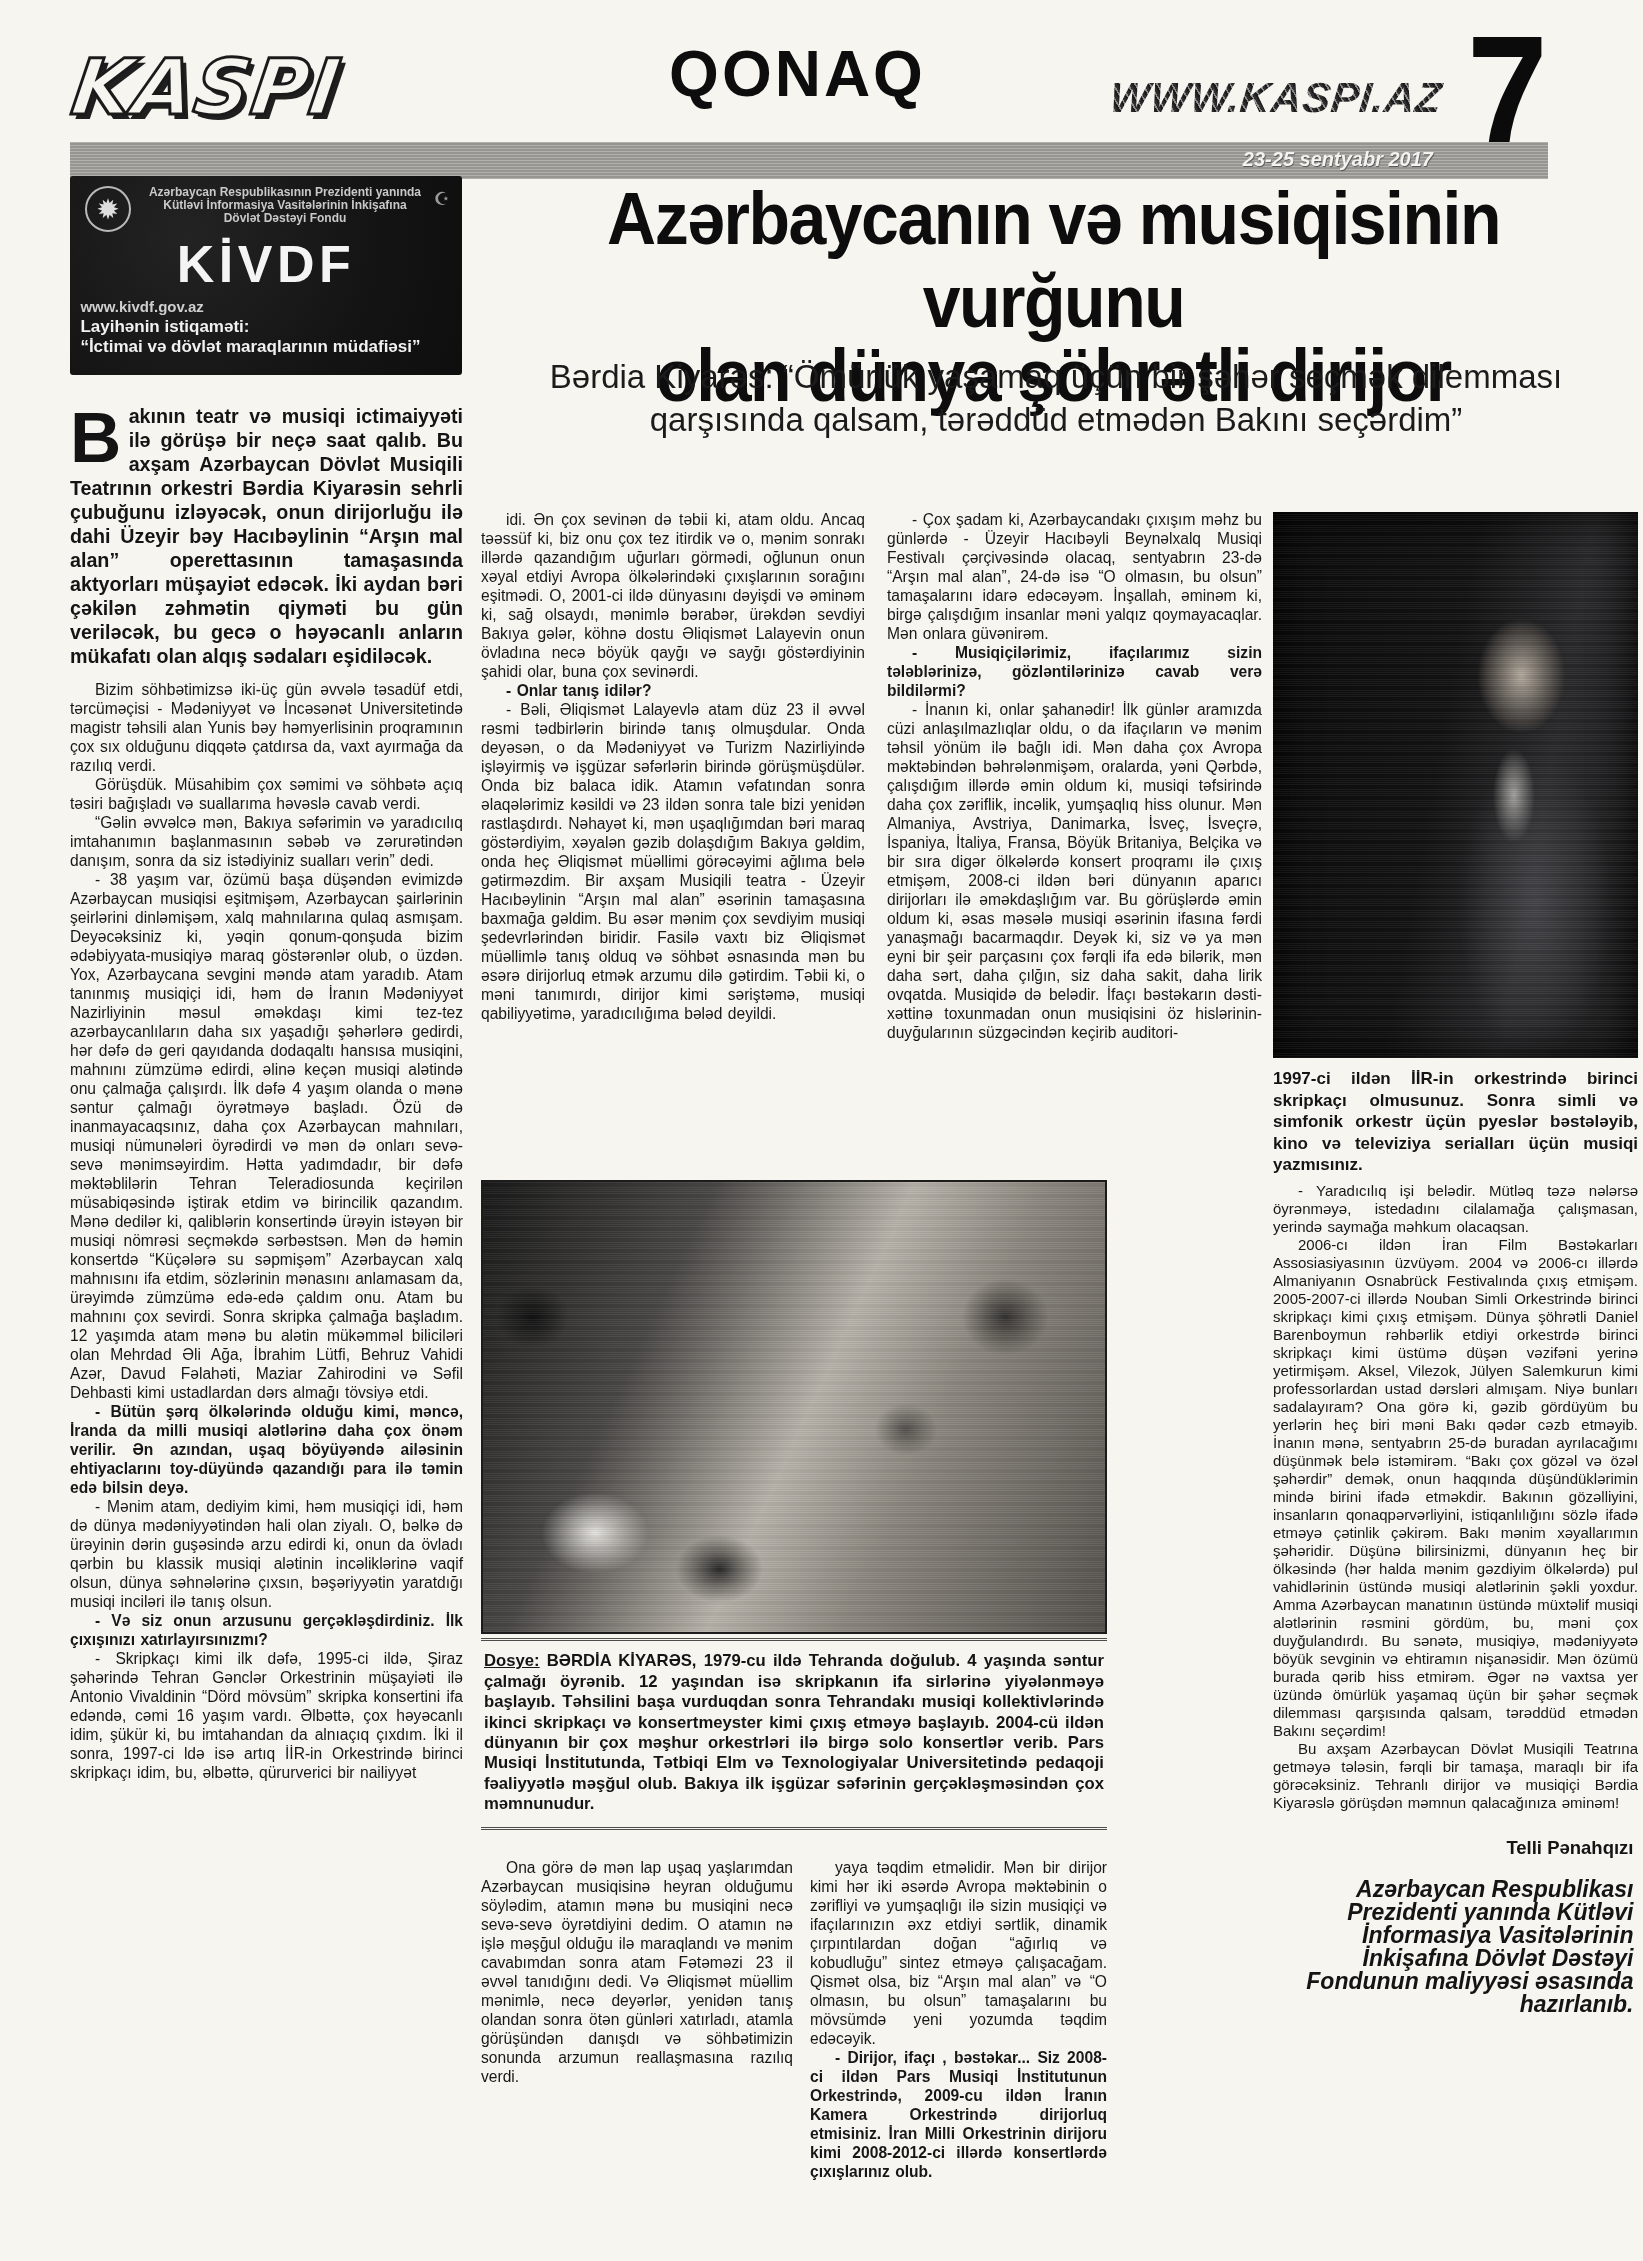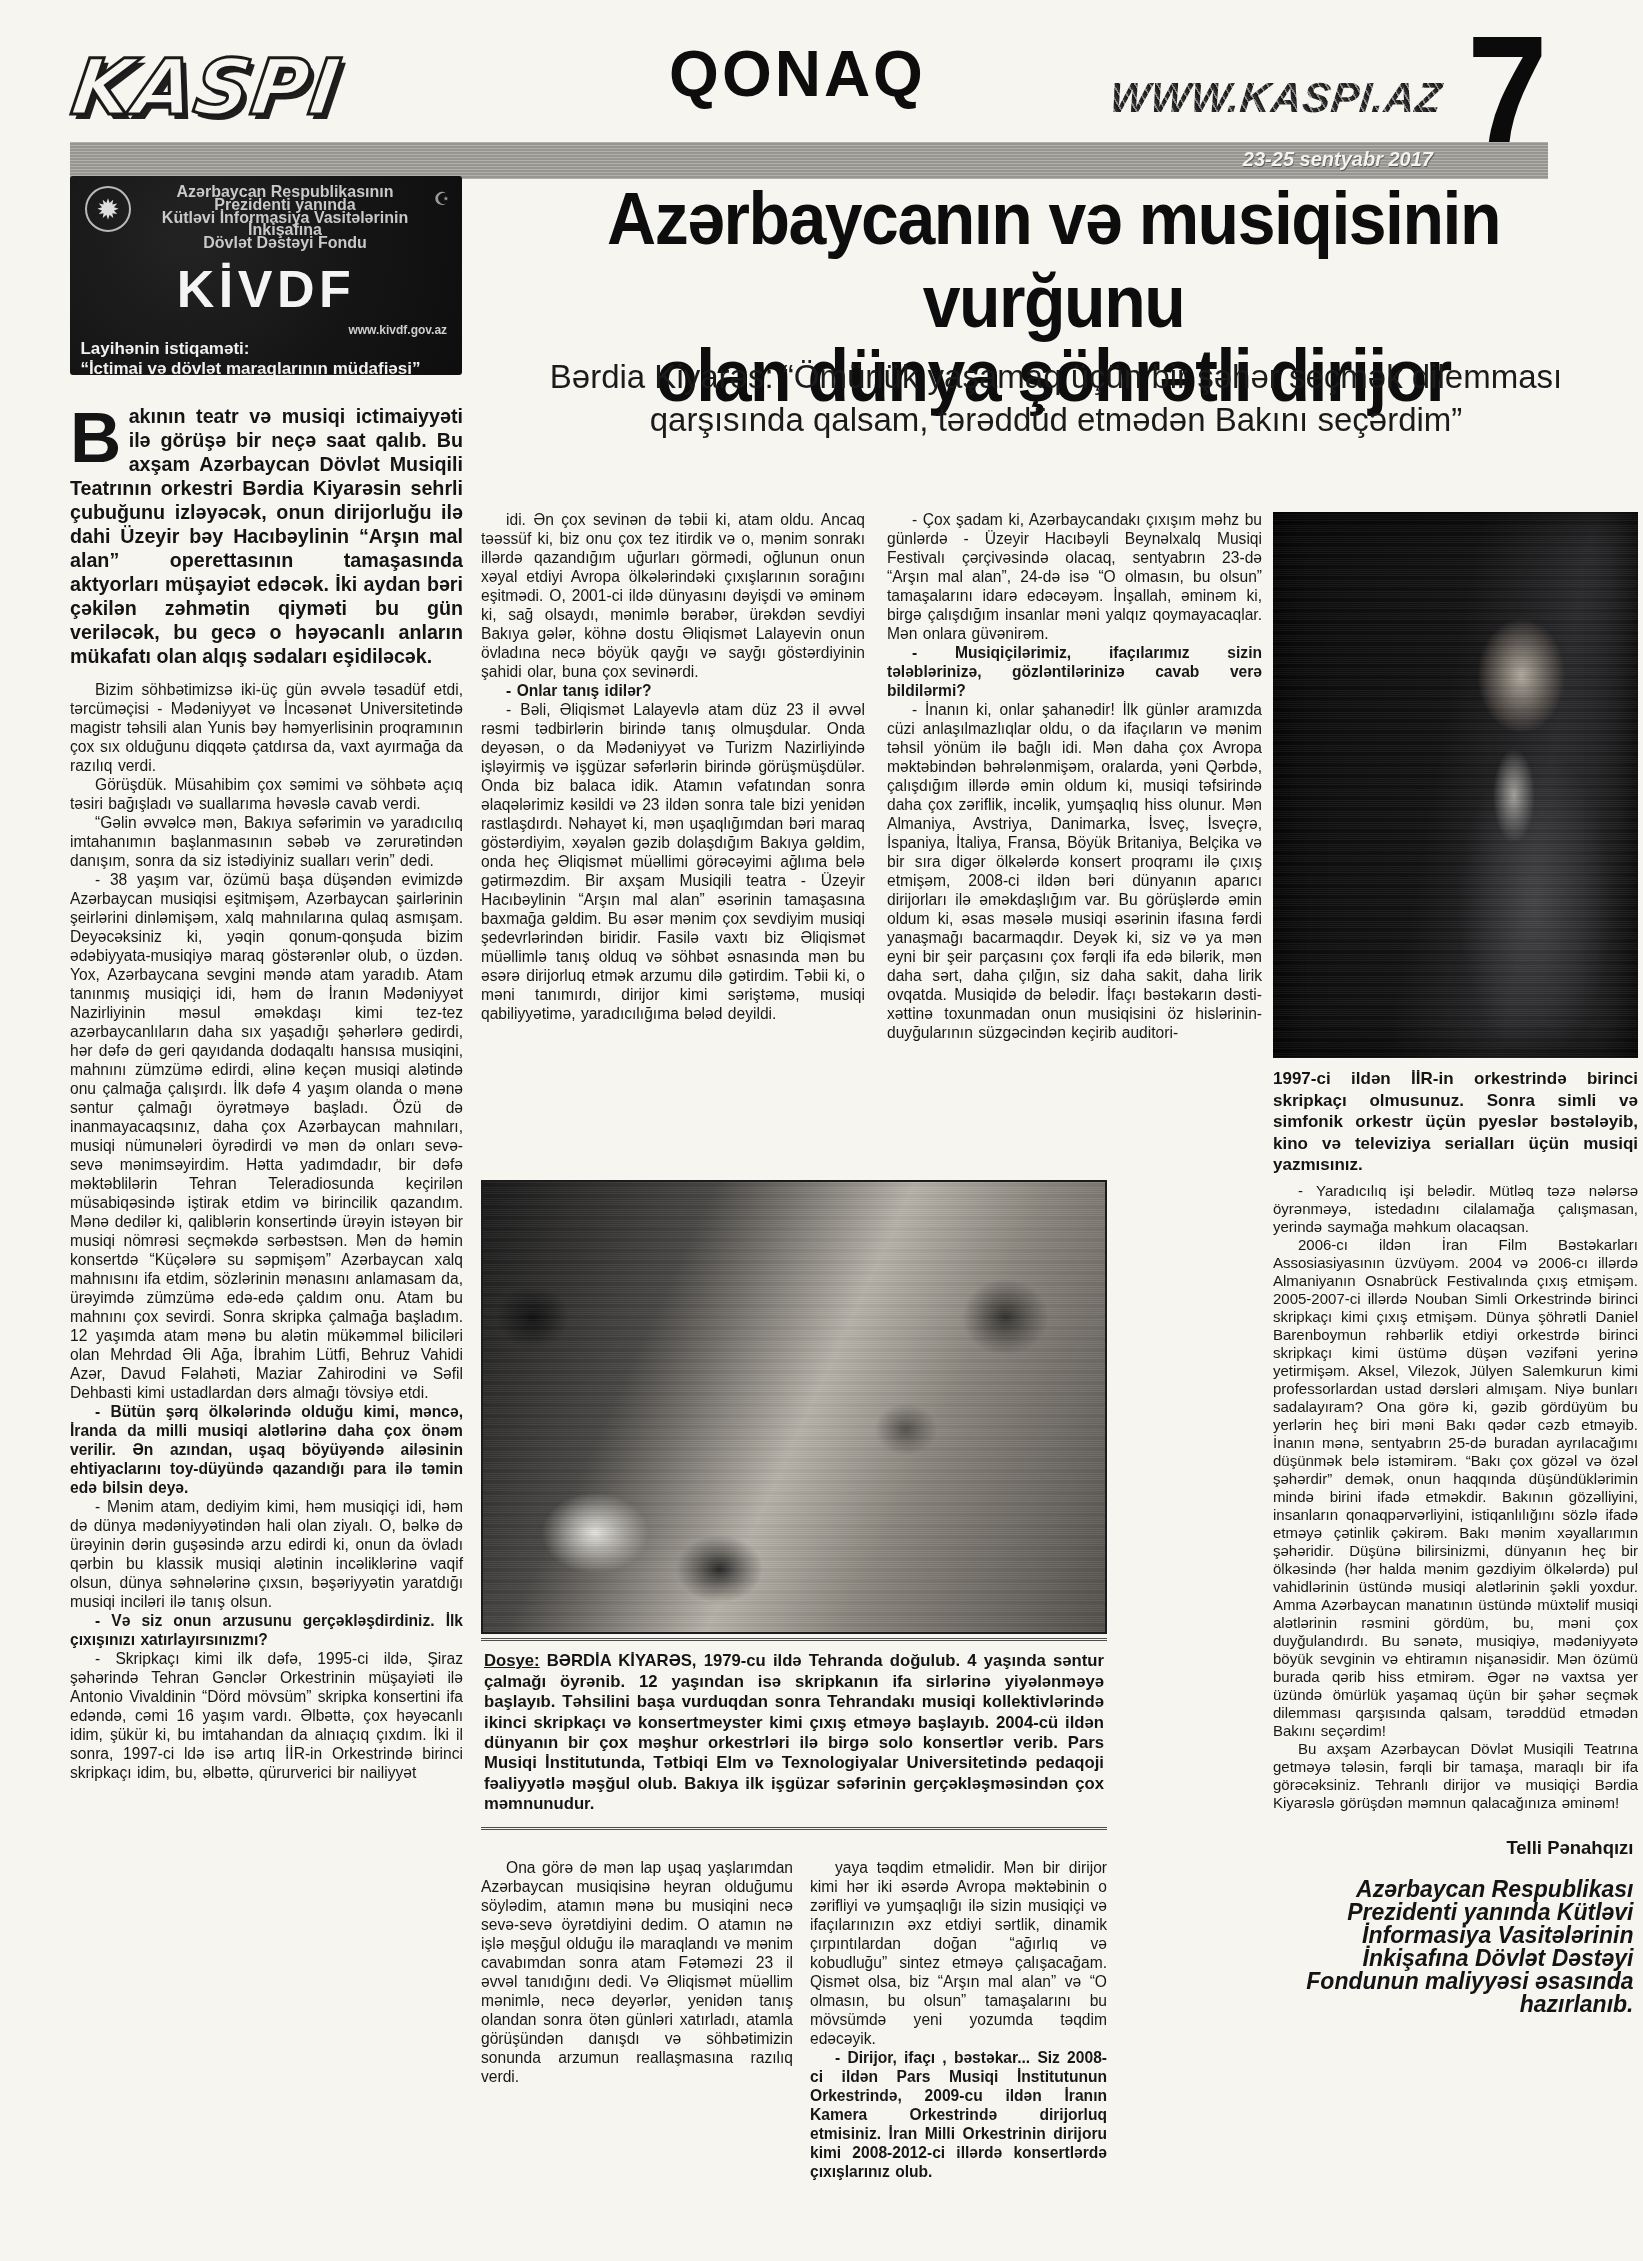--- a/index.html
+++ b/index.html
@@ -53,27 +53,27 @@
   }
   .kivdf-emblem {
     position:absolute; left:15px; top:10.4px; width:46px; height:46px;
     border:2.2px solid #b9b9b9; border-radius:50%;
     display:flex; align-items:center; justify-content:center;
     font-size:28px; color:#dedede;
   }
   .kivdf-crescent { position:absolute; right:12px; top:12px; font-size:18px; color:#9a9a9a; }
   .kivdf-org {
     margin:3px 30px 0 68px; text-align:center;
-    font-size:16px; line-height:12.6px; color:#c9c9c9; font-weight:bold;
+    font-size:12px; line-height:12.6px; color:#c9c9c9; font-weight:bold;
   }
   .kivdf-acronym {
     text-align:center; font-size:52px; line-height:77px; font-weight:bold;
     letter-spacing:4.5px; color:#f4f4f4; margin-top:1.5px;
   }
-  .kivdf-url { text-align:right; font-size:12px; color:#cfcfcf; margin:-4.5px 4.5px 1.5px 0; font-weight:bold; }
+  .kivdf-url { text-align:left; font-size:15px; color:#cfcfcf; margin:-4.5px 4.5px 1.5px 0; font-weight:bold; }
   .kivdf-direction1 { font-size:17px; font-weight:bold; color:#f1f1f1; line-height:20px; }
   .kivdf-direction2 { font-size:17px; font-weight:bold; color:#f1f1f1; line-height:20px; }
   
   .headline {
     position:absolute; left:469px; top:183px; width:1169px; text-align:center;
     font-weight:bold; color:#0d0d0d; letter-spacing:-1.5px;
   }
   .headline div { font-size:68px; line-height:77px; transform:scaleY(1.08); }
   .subheadline {
     position:absolute; left:475px; top:355px; width:1162px; text-align:center;

